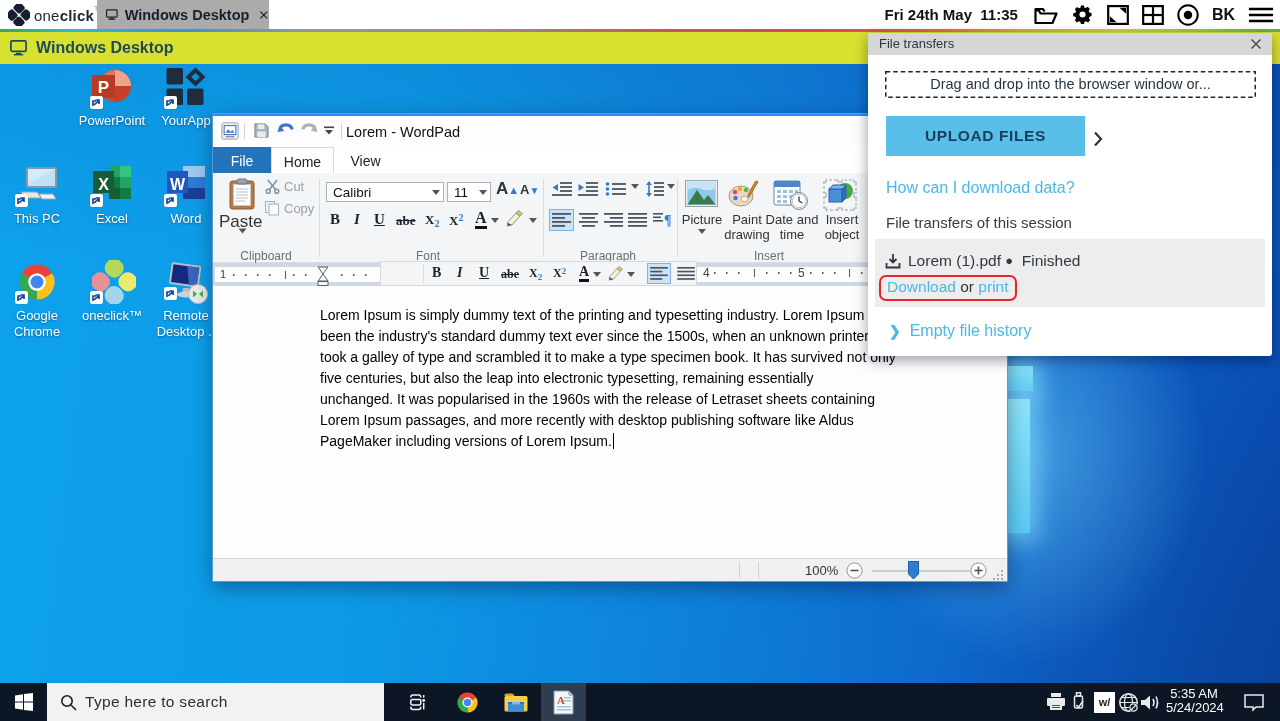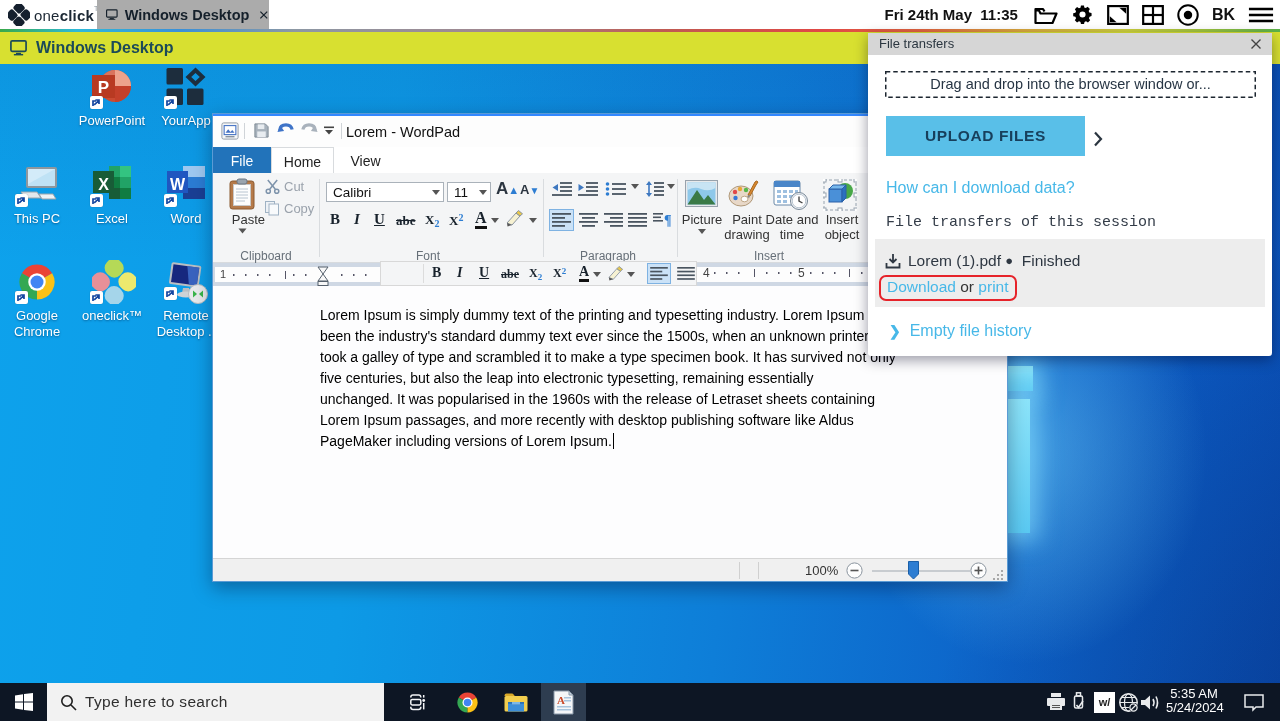--- a/index.html
+++ b/index.html
@@ -61,21 +61,21 @@
 
 
 #panel { left:868px; top:33px; width:404px; height:323px; background:#fff; box-shadow:0 4px 14px rgba(0,0,30,.4); border-radius:0 0 3px 3px; }
 #panel-h { left:0; top:0; width:404px; height:22px; background:#d6d6d6; }
 #panel-h .pht { position:absolute; left:11px; top:3px; font-size:13px; color:#2b3640; }
 #dragbox { left:17px; top:38px; width:371px; height:27px; color:#273544; font-size:14.5px; text-align:center; line-height:27px; }
 #upbtn { left:18px; top:83px; width:199px; height:40px; background:#59bfe8; color:#173f5c; font-size:15.5px; font-weight:700; text-align:center; line-height:40px; letter-spacing:.6px; }
 #updesc { left:238px; top:83px; width:162px; font-size:14px; color:#333b47; line-height:15.5px; }
 .bluelink { color:#47b8e8; }
 #howlink { left:18px; top:146px; font-size:16px; }
-#sesh { left:18px; top:181px; font-size:15px; color:#333c48;font-family:Liberation Mono, monospace; }
+#sesh { left:18px; top:181px; font-size:15px; color:#333c48; }
 #filerow { left:7px; top:206px; width:390px; height:68px; background:#ededed; }
 #filerow .r1 { position:absolute; left:10px; top:13px; font-size:15.5px; color:#2e3742; }
 #redbox { position:absolute; left:4px; top:36px; border:2px solid #e6232a; border-radius:7px; padding:1px 6px 3px 6px; font-size:15.5px; color:#333; }
 #emptylink { left:21px; top:289px; font-size:16px; }
 
 
 #taskbar { left:0; top:683px; width:1280px; height:38px; background:#0d1624; display:flex; align-items:center; }
 #search { position:absolute; left:47px; top:0px; width:337px; height:38px; background:#f2f2f2; display:flex; align-items:center; }
 #search .stext { font-size:15.5px; color:#2f2f2f; margin-left:8px; letter-spacing:.3px; }
 #tray { position:absolute; left:0; top:0; width:1280px; height:38px; }
@@ -339,21 +339,21 @@
           <rect x="4.5" y="6.5" width="17" height="21" fill="#fdfdfd" stroke="#c8c8c8"></rect>
           <g stroke="#b8c4d0" stroke-width="1">
             <line x1="7" y1="11" x2="19" y2="11"></line>
             <line x1="7" y1="14" x2="19" y2="14"></line>
             <line x1="7" y1="17" x2="19" y2="17"></line>
             <line x1="7" y1="20" x2="19" y2="20"></line>
             <line x1="7" y1="23" x2="16" y2="23"></line>
           </g>
           <rect x="8" y="1" width="10" height="5" rx="2" fill="#9aa4ae" stroke="#6d7884"></rect>
         </svg>
-      <div class="abs" style="left:6px;top:39px;width:46px;text-align:right;font-size:13px;color:#333">Paste</div>
+      <div class="abs" style="left:6px;top:39px;width:46px;text-align:left;font-size:17px;color:#333">Paste</div>
       <svg class="abs" style="left:25px;top:55px" width="9" height="6" viewBox="0 0 9 6">
           <path d="M0.5 0.5 L8.5 0.5 L4.5 5.5 Z" fill="#555"></path>
         </svg>
       <svg class="abs" style="left:52px;top:6px" width="15" height="15" viewBox="0 0 16 16">
           <g stroke="#7d93ab" stroke-width="1.6" fill="none">
             <line x1="3" y1="1" x2="11" y2="11"></line>
             <line x1="13" y1="1" x2="5" y2="11"></line>
             <circle cx="3.5" cy="13" r="2.2"></circle>
             <circle cx="12.5" cy="13" r="2.2"></circle>
           </g>

